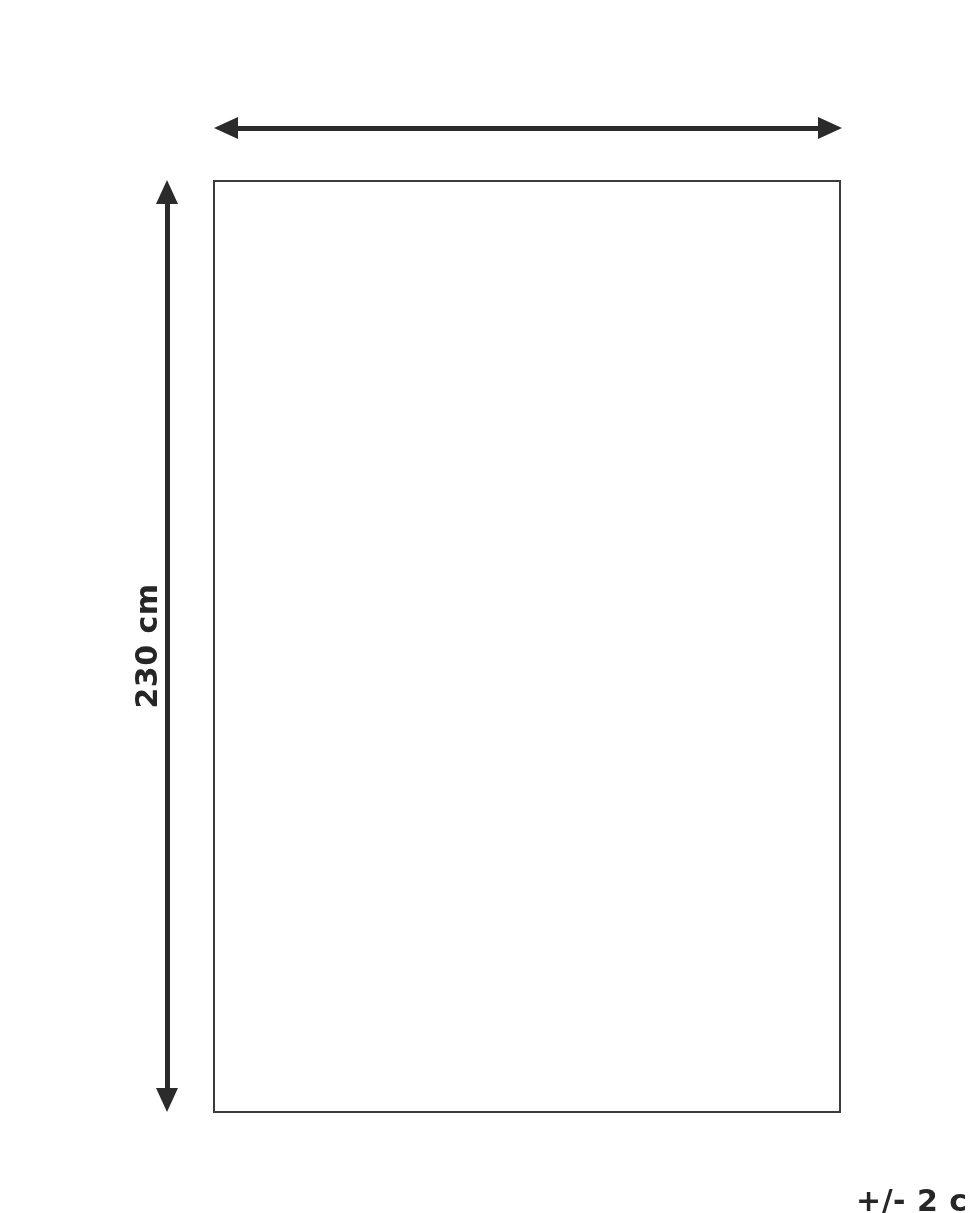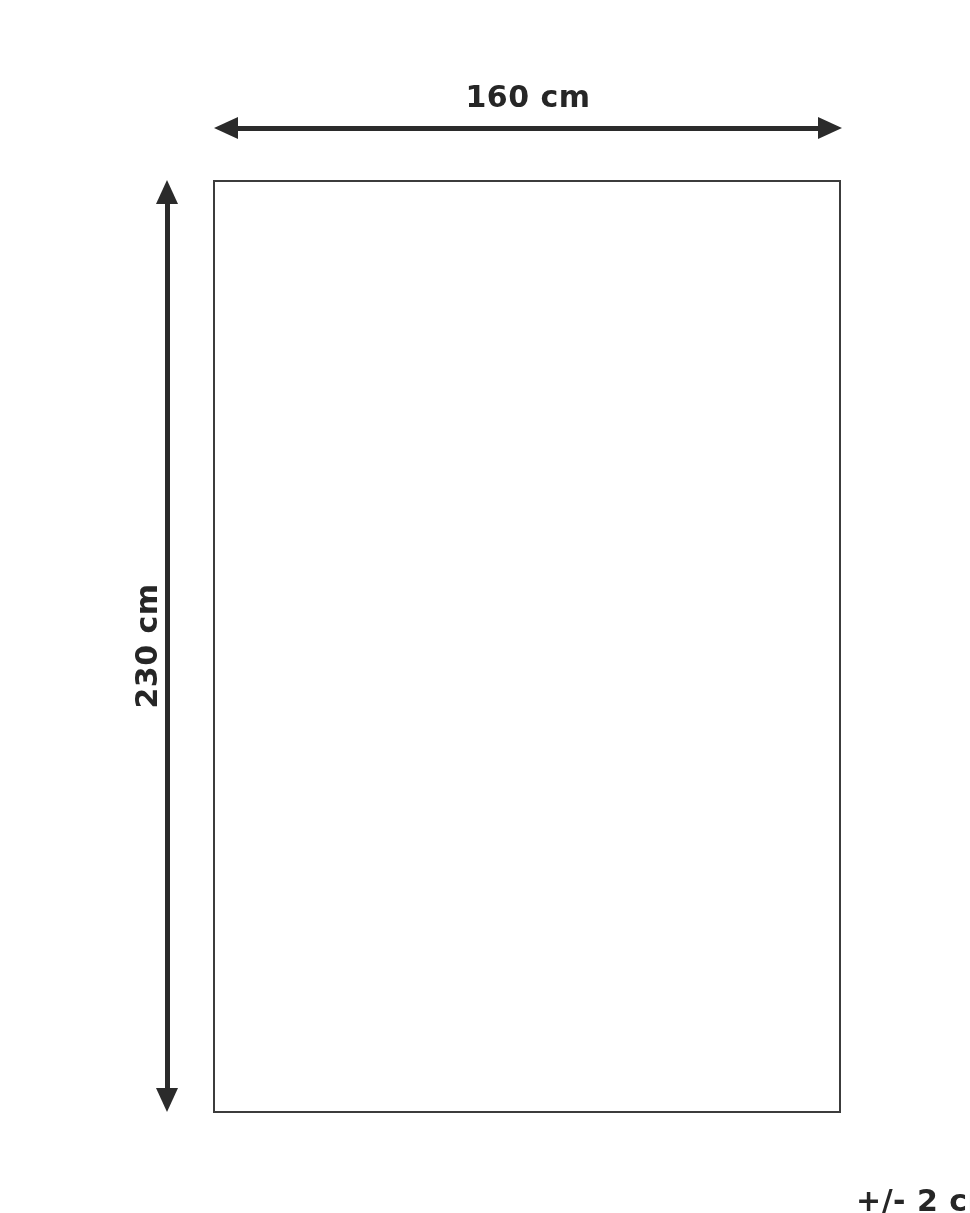--- a/index.html
+++ b/index.html
@@ -107,21 +107,20 @@
 <div class="canvas" style="background-color: rgb(255, 255, 255);">
 
   <div class="outline-rect" style="border-color: rgb(60, 60, 60);"></div>
 
   <div class="h-arrow">
     <span class="head-left" style="border-right-color: rgb(43, 43, 43);"></span>
     <span class="shaft" style="background-color: rgb(43, 43, 43);"></span>
     <span class="head-right" style="border-left-color: rgb(43, 43, 43);"></span>
   </div>
 
-  <div class="dim-label h-label" style="color: rgb(38, 38, 38);">160 cm</div>
 
   <div class="v-arrow">
     <span class="head-up" style="border-bottom-color: rgb(43, 43, 43);"></span>
     <span class="shaft" style="background-color: rgb(43, 43, 43);"></span>
     <span class="head-down" style="border-top-color: rgb(43, 43, 43);"></span>
   </div>
 
   <div class="dim-label v-label" style="color: rgb(38, 38, 38);">230 cm</div>
 
   <div class="dim-label tolerance-label" style="color: rgb(38, 38, 38);">+/- 2 cm</div>

